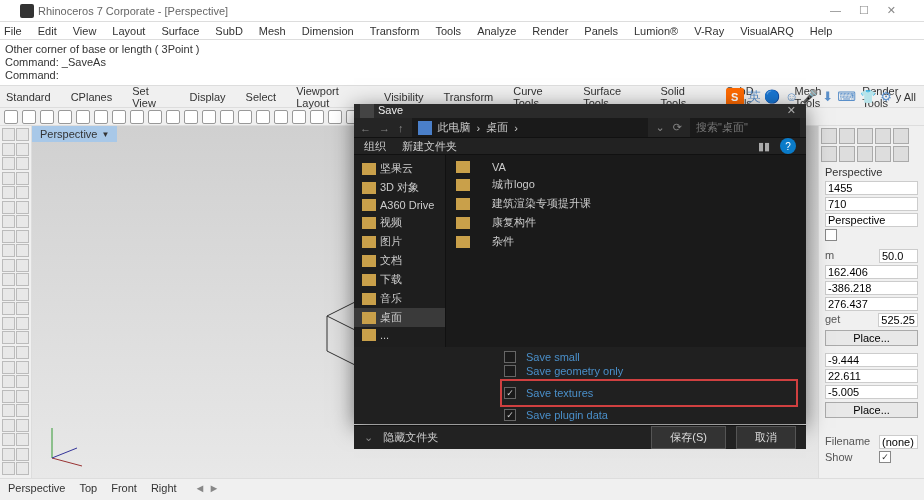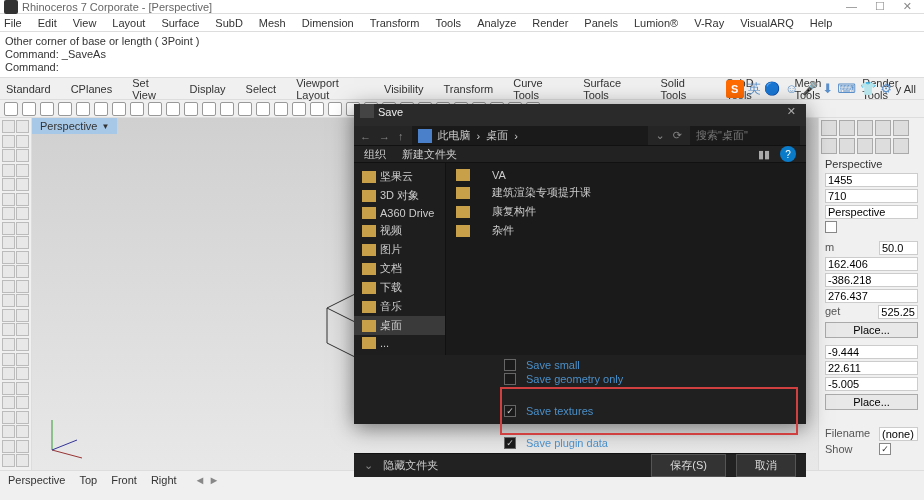--- a/index.html
+++ b/index.html
@@ -1,17 +1,17 @@
 <!DOCTYPE html>
 <html><head>
 <meta charset="utf-8">
 <style>
 *{margin:0;padding:0;box-sizing:border-box;font-family:"Microsoft YaHei",Tahoma,sans-serif;font-size:11px}
 body{background:#f0f0f0;width:924px;height:500px;overflow:hidden;position:relative}
-.titlebar{height:14px;background:#fff;display:flex;align-items:center;padding:0 4px;border-bottom:1px solid #ddd}
+.titlebar{height:22px;background:#fff;display:flex;align-items:center;padding:0 20px;border-bottom:1px solid #ddd}
 .titlebar .icon{width:14px;height:14px;background:#333;border-radius:2px;margin-right:4px}
 .titlebar .title{color:#666;flex:1}
 .titlebar .winbtns{display:flex;gap:18px;margin-right:8px}
 .titlebar .winbtns span{color:#888;cursor:pointer}
 .menubar{height:18px;background:#fff;display:flex;align-items:center;padding:0 4px;gap:16px;border-bottom:1px solid #ddd}
 .menubar span{color:#333;cursor:pointer}
 .cmdarea{background:#fff;padding:3px 5px;border-bottom:1px solid #ddd;color:#333;line-height:13px}
 .toolbar1{height:22px;background:#f0f0f0;display:flex;align-items:center;padding:0 6px;gap:20px;border-bottom:1px solid #ddd;position:relative}
 .toolbar1 span{color:#333;cursor:pointer}
 .toolbar1 .ime{position:absolute;right:8px;display:flex;align-items:center;gap:4px}
@@ -36,21 +36,21 @@
 .rightpanel .row .k{width:50px;color:#555}
 .rightpanel .row .v{flex:1;background:#fff;padding:0 2px;border:1px solid #ccc}
 .rightpanel .row .cb{width:12px;height:12px;border:1px solid #888;background:#fff}
 .rightpanel .row .cb.checked::after{content:"✓";font-size:9px;color:#333;display:block;line-height:10px;text-align:center}
 .rightpanel .btn{background:#e8e8e8;border:1px solid #aaa;padding:1px 4px;text-align:center;margin:2px 4px;cursor:pointer}
 .bottomtabs{height:18px;background:#f0f0f0;display:flex;align-items:center;padding:0 8px;gap:14px;border-top:1px solid #ddd}
 .bottomtabs span{color:#333;cursor:pointer}
 .bottomtabs .scroll{margin-left:4px;color:#888}
 
 .dialog{position:absolute;top:104px;left:354px;width:452px;height:320px;background:#202020;color:#ddd;box-shadow:0 4px 20px rgba(0,0,0,.5);display:flex;flex-direction:column;z-index:100}
-.dialog .dtitle{height:22px;display:flex;align-items:flex-end;padding:8px 6px;background:#2a2a2a}
+.dialog .dtitle{height:22px;display:flex;align-items:flex-start;padding:0 6px;background:#2a2a2a}
 .dialog .dtitle .di{width:14px;height:14px;background:#444;margin-right:4px}
 .dialog .dtitle .dt{flex:1;color:#eee}
 .dialog .dtitle .dx{color:#aaa;cursor:pointer;padding:0 4px}
 .dialog .dnav{height:24px;display:flex;align-items:center;padding:0 6px;gap:8px;background:#252525;border-bottom:1px solid #111}
 .dialog .dnav .arrow{color:#888;cursor:pointer}
 .dialog .dnav .up{color:#888;cursor:pointer}
 .dialog .dnav .path{flex:1;background:#1a1a1a;padding:2px 6px;display:flex;align-items:center;gap:6px;color:#ccc}
 .dialog .dnav .path .pi{width:14px;height:14px;background:#4a7fc9}
 .dialog .dnav .refresh{color:#888;cursor:pointer}
 .dialog .dnav .search{width:110px;background:#1a1a1a;padding:2px 6px;color:#777}
@@ -70,21 +70,21 @@
 .dialog .dfields .frow{display:flex;align-items:center;gap:6px;margin:3px 0}
 .dialog .dfields .frow .fl{width:60px;text-align:right;color:#ccc}
 .dialog .dfields .frow .fv{flex:1;background:#1a1a1a;padding:2px 4px;color:#fff}
 .dialog .dfields .frow .fv.sel{background:#0a3a6a}
 .dialog .dfields .frow select{flex:1;background:#1a1a1a;color:#ccc;border:1px solid #444;padding:1px 2px}
 .dialog .dopts{padding:2px 8px 2px 150px}
 .dialog .dopts .orow{display:flex;align-items:center;gap:10px;margin:2px 0}
 .dialog .dopts .orow .ocb{width:12px;height:12px;border:1px solid #666;background:#1a1a1a;display:flex;align-items:center;justify-content:center}
 .dialog .dopts .orow .ocb.checked::after{content:"✓";font-size:9px;color:#ccc}
 .dialog .dopts .orow .ol{color:#4a8fc9}
-.dialog .dopts .orow.hl{border:2px solid #d04040;padding:16px 2px;margin-left:-4px}
+.dialog .dopts .orow.hl{border:2px solid #d04040;padding:6px 2px;margin-left:-4px}
 .dialog .dfoot{height:32px;display:flex;align-items:center;padding:0 10px;gap:10px;background:#222;border-top:1px solid #111}
 .dialog .dfoot .hide{color:#ccc;cursor:pointer}
 .dialog .dfoot .spacer{flex:1}
 .dialog .dfoot .dbtn{background:#333;border:1px solid #555;padding:3px 18px;color:#ddd;cursor:pointer}
 </style>
 </head>
 <body>
 
 <div class="titlebar">
   <span class="icon"></span>
@@ -405,20 +405,24 @@
           <span>...</span>
         </div>
       </div>
     <div class="dfiles" id="dfiles">
         <div class="fi">
           <span class="fic"></span>
           <span>VA</span>
         </div>
         <div class="fi">
           <span class="fic"></span>
+          <span>城市logo</span>
+        </div>
+        <div class="fi">
+          <span class="fic"></span>
           <span>建筑渲染专项提升课</span>
         </div>
         <div class="fi">
           <span class="fic"></span>
           <span>康复构件</span>
         </div>
         <div class="fi">
           <span class="fic"></span>
           <span>杂件</span>
         </div>

